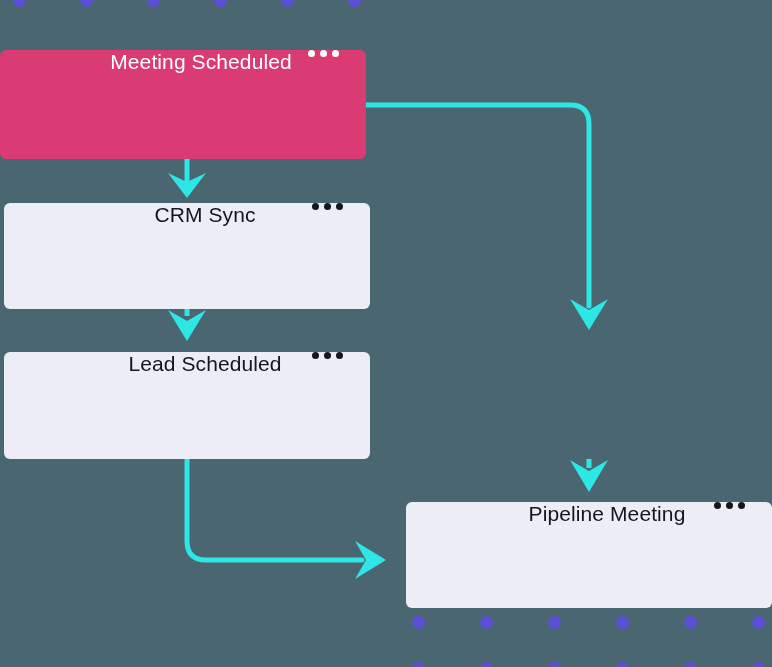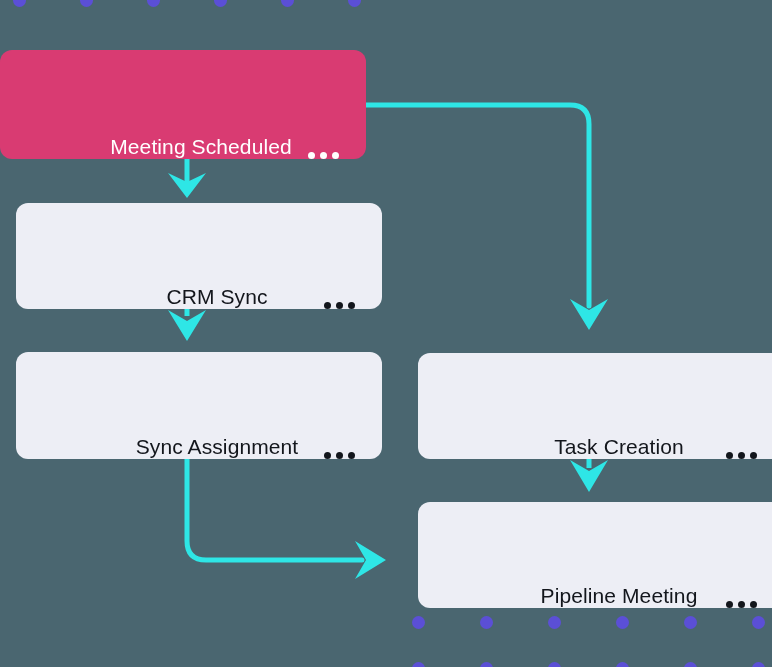--- a/index.html
+++ b/index.html
@@ -33,40 +33,39 @@
   .connectors {
     position: absolute;
     left: 0;
     top: 0;
     width: 772px;
     height: 667px;
   }
   .node {
     position: absolute;
     box-sizing: border-box;
-    border-radius: 12px;
+    border-radius: 6px;
     display: flex;
-    align-items: flex-end;
+    align-items: flex-start;
     justify-content: center;
     padding-left: 36px;
   }
   .node-label {
     font-size: 21px;
     letter-spacing: 0.1px;
     white-space: nowrap;
   }
   .node-start {
     background: #d93b72;
   }
   .node-start .node-label {
     color: #ffffff;
   }
   .node-step {
     background: #edeef5;
-    margin-left: 12px;
   }
   .node-step .node-label {
     color: #13161c;
   }
   .menu-dots {
     position: absolute;
     display: flex;
     gap: 5px;
     align-items: center;
   }
@@ -141,36 +140,28 @@
   <div class="node node-step" id="node-crm-sync" style="left: 4px; top: 203px; width: 366px; height: 106px; background: rgb(237, 238, 245);">
     <span class="node-label">CRM Sync</span>
     <span class="menu-dots" style="right: 27px;">
       <span></span>
         <span></span>
         <span></span>
     </span>
   </div>
 
   <div class="node node-step" id="node-lead-assignment" style="left: 4px; top: 352px; width: 366px; height: 107px; background: rgb(237, 238, 245);">
-    <span class="node-label">Sync Assignment</span>
+    <span class="node-label">Lead Scheduled</span>
     <span class="menu-dots" style="right: 27px;">
       <span></span>
         <span></span>
         <span></span>
     </span>
   </div>
 
-  <div class="node node-step" id="node-task-creation" style="left: 406px; top: 353px; width: 366px; height: 106px; background: rgb(237, 238, 245);">
-    <span class="node-label">Task Creation</span>
-    <span class="menu-dots" style="right: 27px;">
-      <span></span>
-        <span></span>
-        <span></span>
-    </span>
-  </div>
 
   <div class="node node-step" id="node-pipeline-update" style="left: 406px; top: 502px; width: 366px; height: 106px; background: rgb(237, 238, 245);">
     <span class="node-label">Pipeline Meeting</span>
     <span class="menu-dots" style="right: 27px;">
       <span></span>
         <span></span>
         <span></span>
     </span>
   </div>
 

